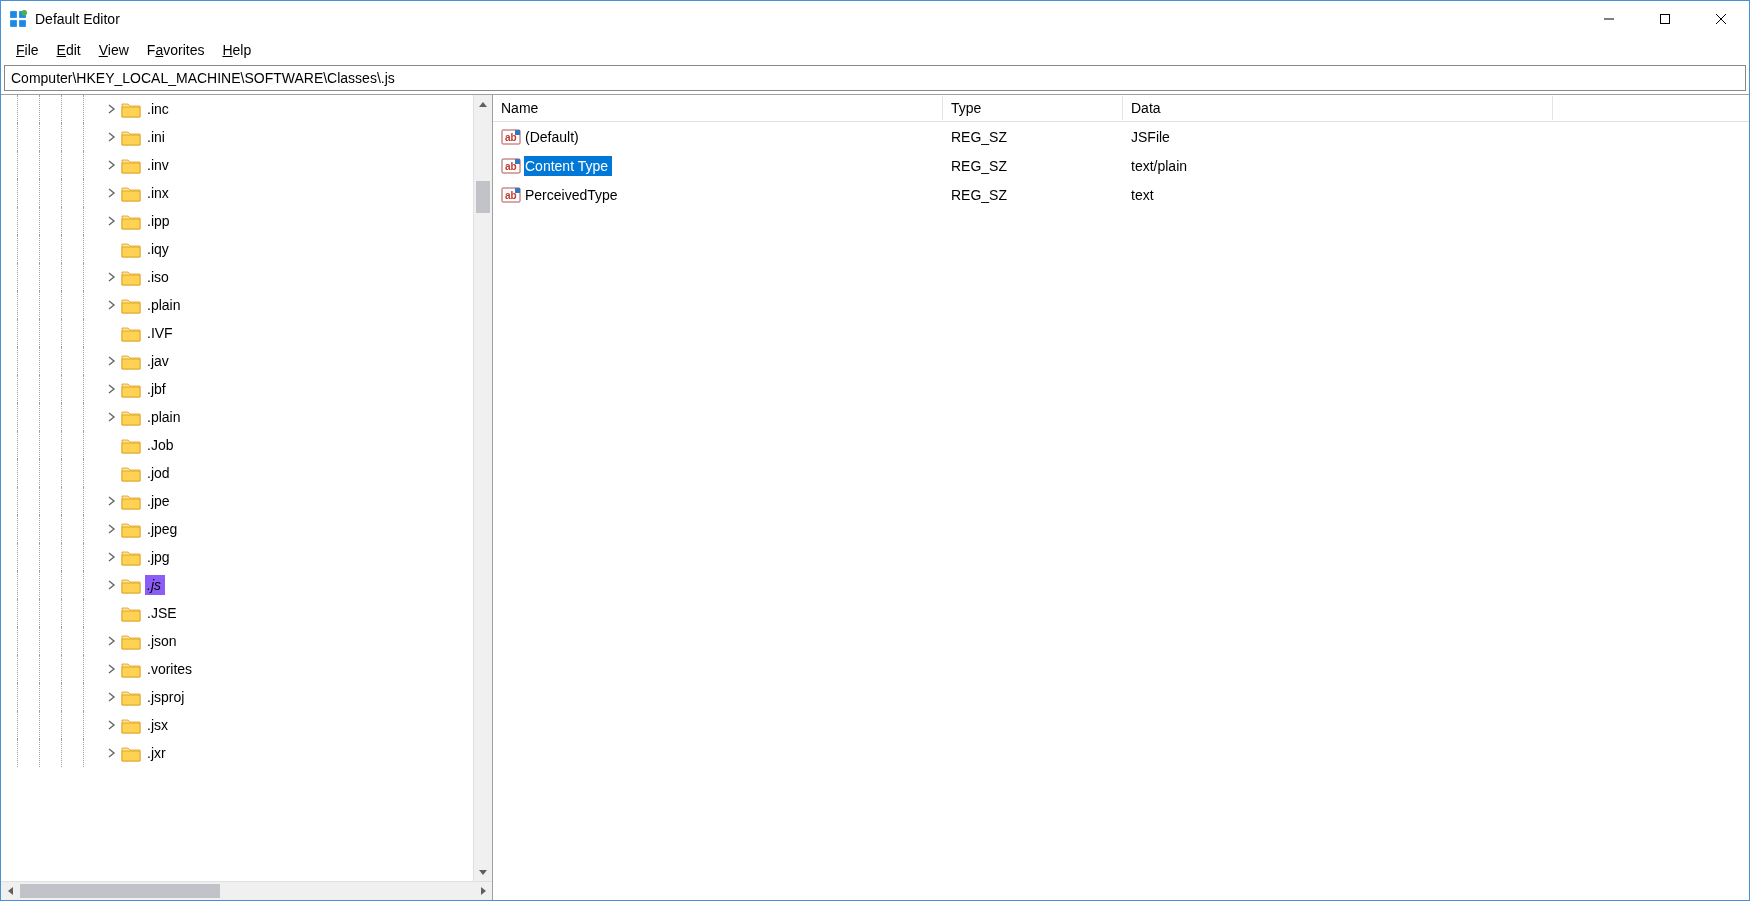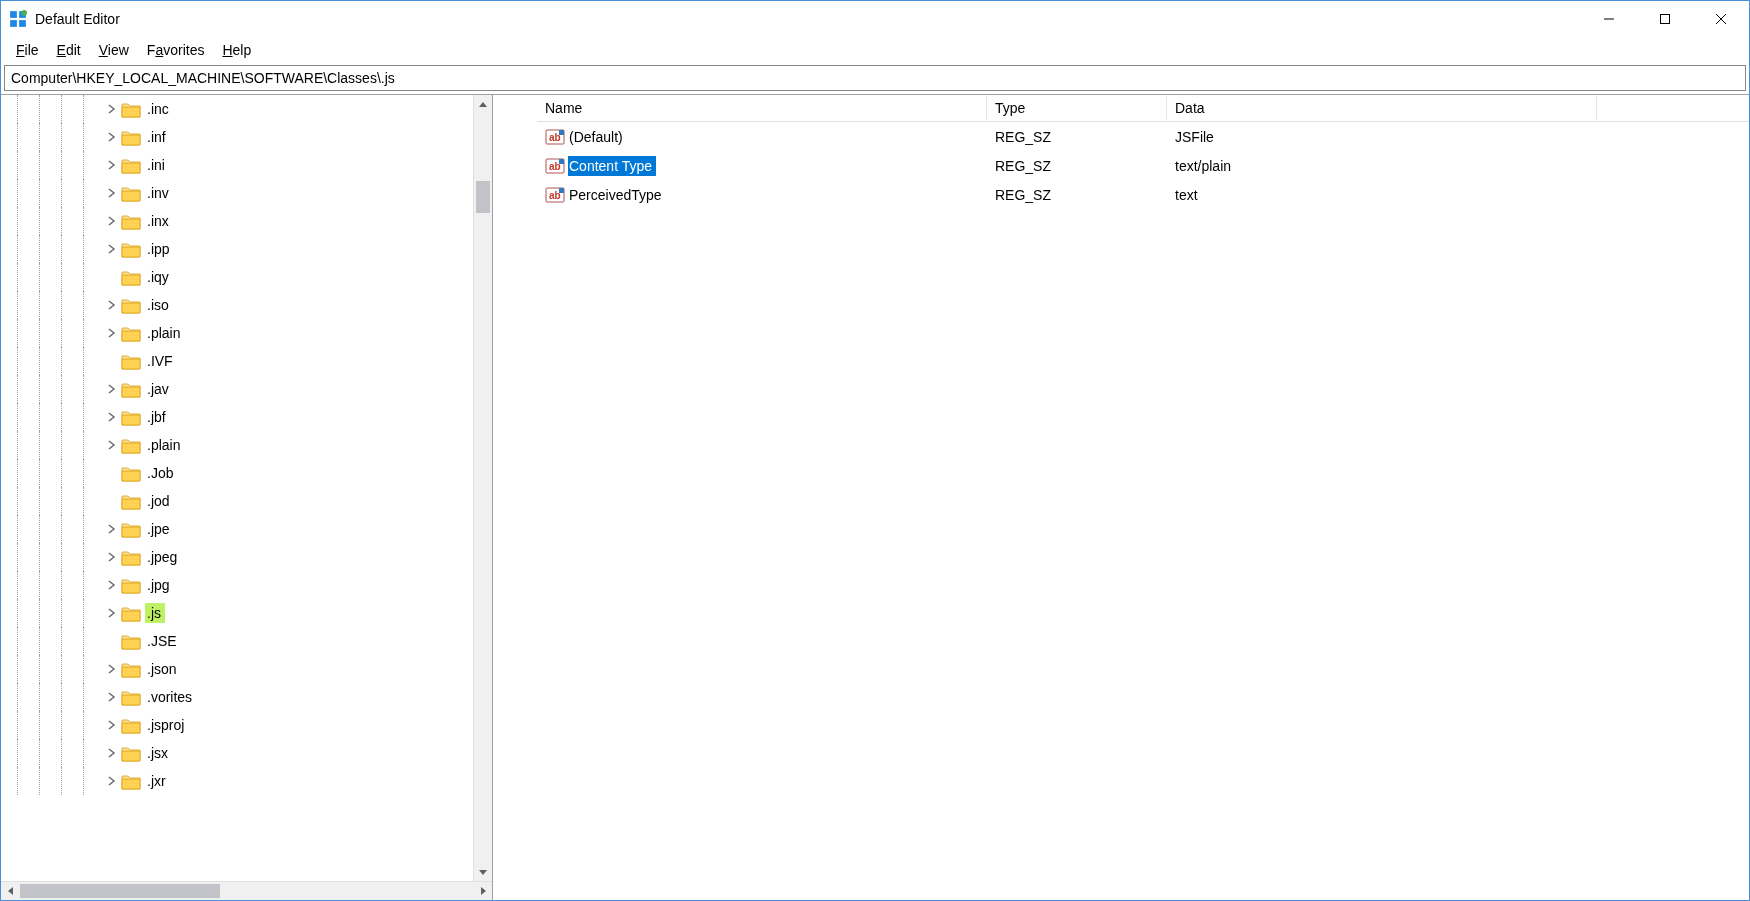--- a/index.html
+++ b/index.html
@@ -105,22 +105,23 @@
 .expander svg { width: 10px; height: 10px; }
 .folder-icon {
   width: 20px; height: 17px;
   margin-right: 4px;
   flex-shrink: 0;
 }
 .tree-label {
   padding: 2px 4px 2px 2px;
 }
 .tree-label.selected {
-  background: #bef264;
+  background: #8b5cf6;
   outline: none;
+  font-style: italic;
 }
 .vscroll {
   width: 19px;
   background: #f0f0f0;
   display: flex; flex-direction: column;
   border-left: 1px solid #e0e0e0;
 }
 .vscroll .arrow {
   height: 19px;
   display: flex; align-items: center; justify-content: center;
@@ -155,21 +156,20 @@
 }
 .tree-body {
   display: flex;
   flex: 1;
   overflow: hidden;
 }
 .list-pane {
   flex: 1;
   display: flex;
   flex-direction: column;
-  padding-left: 44px;
 }
 .list-header {
   height: 27px;
   display: flex;
   align-items: center;
   border-bottom: 1px solid #e0e0e0;
 }
 .list-header .col {
   padding: 4px 8px;
   border-right: 1px solid #e5e5e5;
@@ -263,37 +263,20 @@
               </div>
               <span class="expander">
                 <svg viewBox="0 0 10 10">
                   <use href="#chevron-right"></use>
                 </svg>
               </span>
               <span class="folder-icon"><svg width="20" height="17" viewBox="0 0 20 17">
                   <use href="#folder-svg"></use>
                 </svg></span>
               <span class="tree-label">.inc</span>
-            </div>
-            <div class="tree-row">
-              <div class="tree-lines" style="width: 104px;">
-                <div class="vline" style="left: 16px;"></div>
-                <div class="vline" style="left: 38px;"></div>
-                <div class="vline" style="left: 60px;"></div>
-                <div class="vline" style="left: 82px;"></div>
-              </div>
-              <span class="expander">
-                <svg viewBox="0 0 10 10">
-                  <use href="#chevron-right"></use>
-                </svg>
-              </span>
-              <span class="folder-icon"><svg width="20" height="17" viewBox="0 0 20 17">
-                  <use href="#folder-svg"></use>
-                </svg></span>
-              <span class="tree-label">.inf</span>
             </div>
             <div class="tree-row">
               <div class="tree-lines" style="width: 104px;">
                 <div class="vline" style="left: 16px;"></div>
                 <div class="vline" style="left: 38px;"></div>
                 <div class="vline" style="left: 60px;"></div>
                 <div class="vline" style="left: 82px;"></div>
               </div>
               <span class="expander">
                 <svg viewBox="0 0 10 10">

